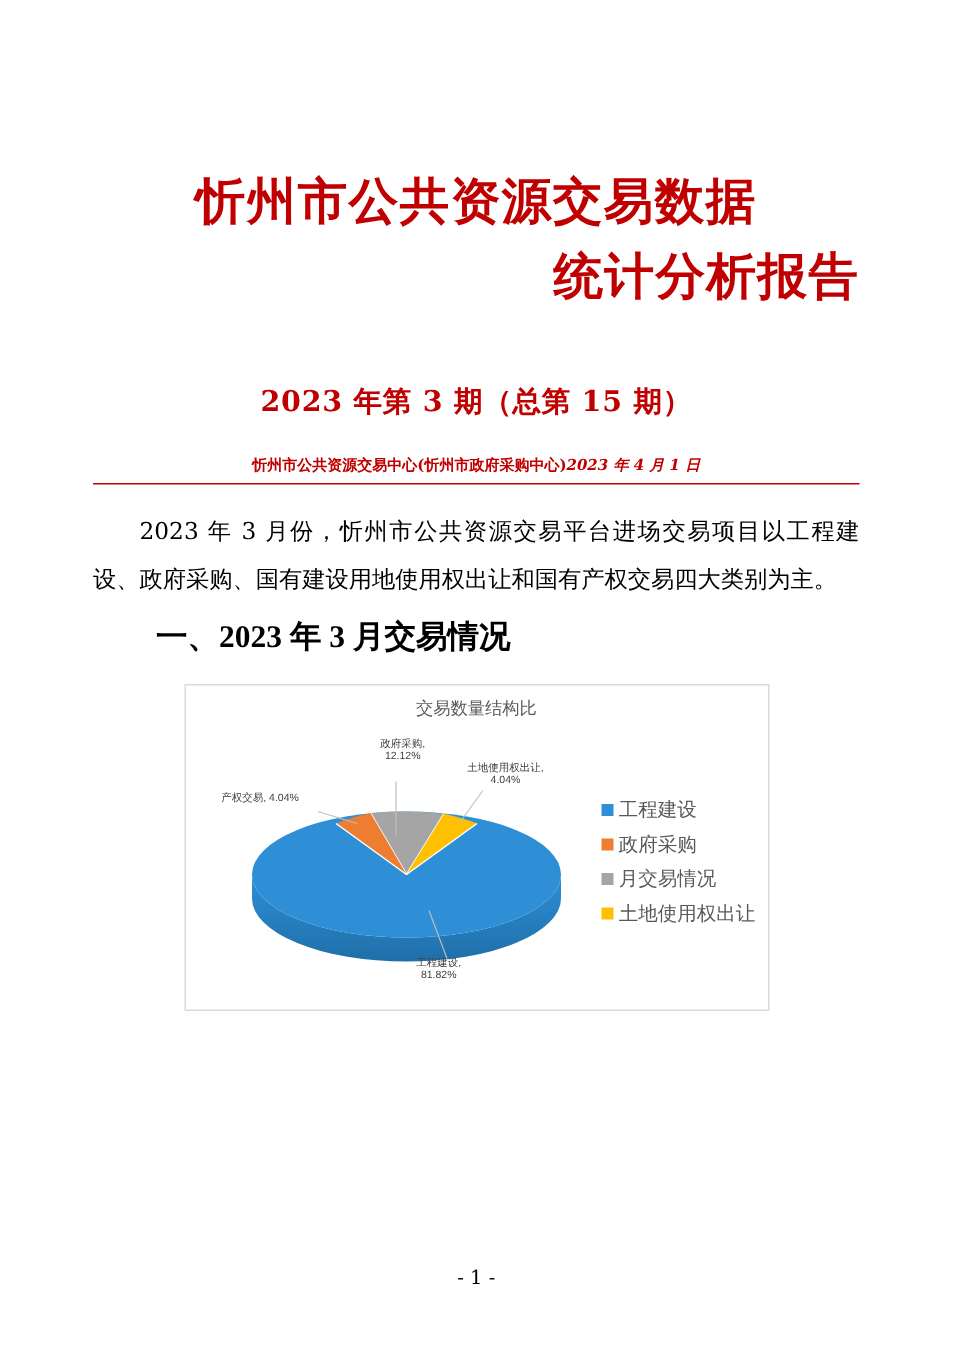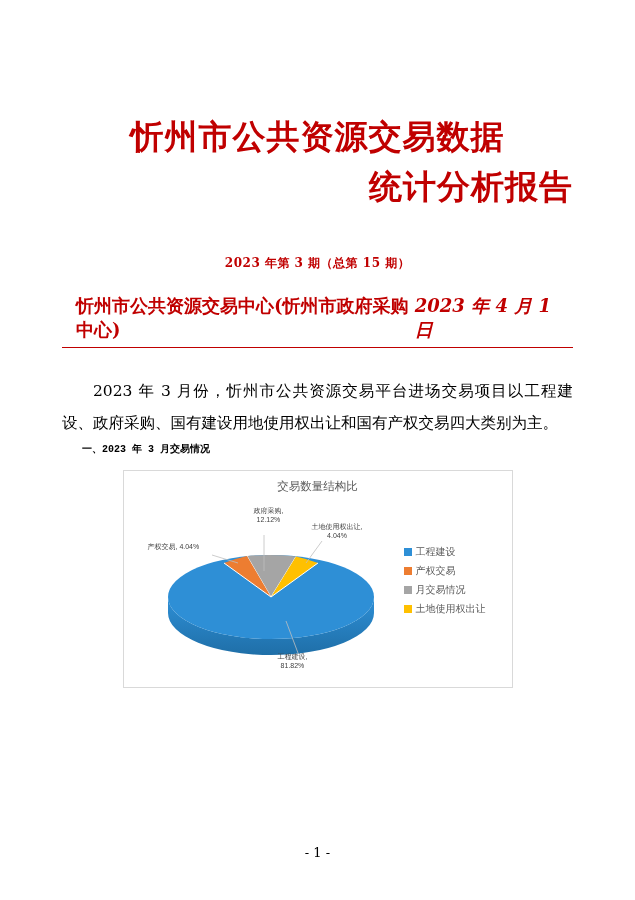--- a/index.html
+++ b/index.html
@@ -24,42 +24,42 @@
   }
   .doc-title {
     margin: 0;
     padding-top: 112px;
     text-align: center;
     color: #c00000;
     font-weight: bold;
     font-size: 33px;
     line-height: 1.5;
     letter-spacing: 1px;
-    font-family: Liberation Sans, sans-serif;
+    font-family: Liberation Mono, monospace;
   }
   .doc-title .line2 {
     display: block;
     text-align: right;
   }
   .issue {
     text-align: center;
     color: #c00000;
     font-weight: bold;
-    font-size: 12px;
+    font-size: 19px;
     margin-top: 44px;
     letter-spacing: 0.5px;
     font-family: "DejaVu Serif", serif;
   }
   .meta-row {
     margin-top: 22px;
     display: flex;
-    justify-content: space-between;
+    justify-content: center;
     align-items: flex-end;
     color: #c00000;
-    font-size: 18px;
+    font-size: 10px;
     font-weight: bold;
     padding: 0 6px 5px 14px;
     border-bottom: 1.6px solid #c00000;
     font-family: "DejaVu Serif", serif;
   }
   .meta-row .issuer {
     letter-spacing: 0;
   }
   .meta-row .date {
     letter-spacing: 0;
@@ -68,28 +68,28 @@
   }
   .body-text {
     margin: 0;
     color: #000;
     font-size: 15.5px;
     line-height: 2.05;
     text-align: justify;
     text-indent: 2em;
     font-family: "DejaVu Serif", serif;
   }
-  .p1 { margin-top: 28px; }
+  .p1 { margin-top: 16px; }
   .section-head {
     margin: 0;
-    font-size: 10px;
+    font-size: 21px;
     font-weight: bold;
     line-height: 2.05;
     text-indent: 2em;
-    font-family: Liberation Mono, monospace;
+    font-family: Liberation Serif, serif;
   }
   .chart-wrap {
     margin: 10px auto 0;
     width: 390px;
     height: 218px;
     border: 1px solid #d9d9d9;
     background: #ffffff;
     position: relative;
     box-sizing: border-box;
   }
@@ -107,23 +107,23 @@
     width: 250px;
     height: 175px;
   }
   .pie-svg {
     position: absolute;
     left: 0;
     top: 0;
   }
   .legend {
     position: absolute;
-    right: 26px;
+    right: 8px;
     top: 74px;
-    font-size: 10px;
+    font-size: 13px;
     color: #595959;
     font-family: "Liberation Sans", sans-serif;
   }
   .legend-item {
     display: flex;
     align-items: center;
     margin-bottom: 5px;
     white-space: nowrap;
   }
   .legend-swatch {
@@ -226,21 +226,21 @@
       </div>
     </div>
 
     <div class="legend">
       <div class="legend-item">
         <span class="legend-swatch" style="background:#2e8fd6"></span>
         <span>工程建设</span>
       </div>
       <div class="legend-item">
         <span class="legend-swatch" style="background:#ed7d31"></span>
-        <span>产权交易</span>
+        <span>政府采购</span>
       </div>
       <div class="legend-item">
         <span class="legend-swatch" style="background:#a5a5a5"></span>
         <span>月交易情况</span>
       </div>
       <div class="legend-item">
         <span class="legend-swatch" style="background:#ffc000"></span>
         <span>土地使用权出让</span>
       </div>
     </div>

